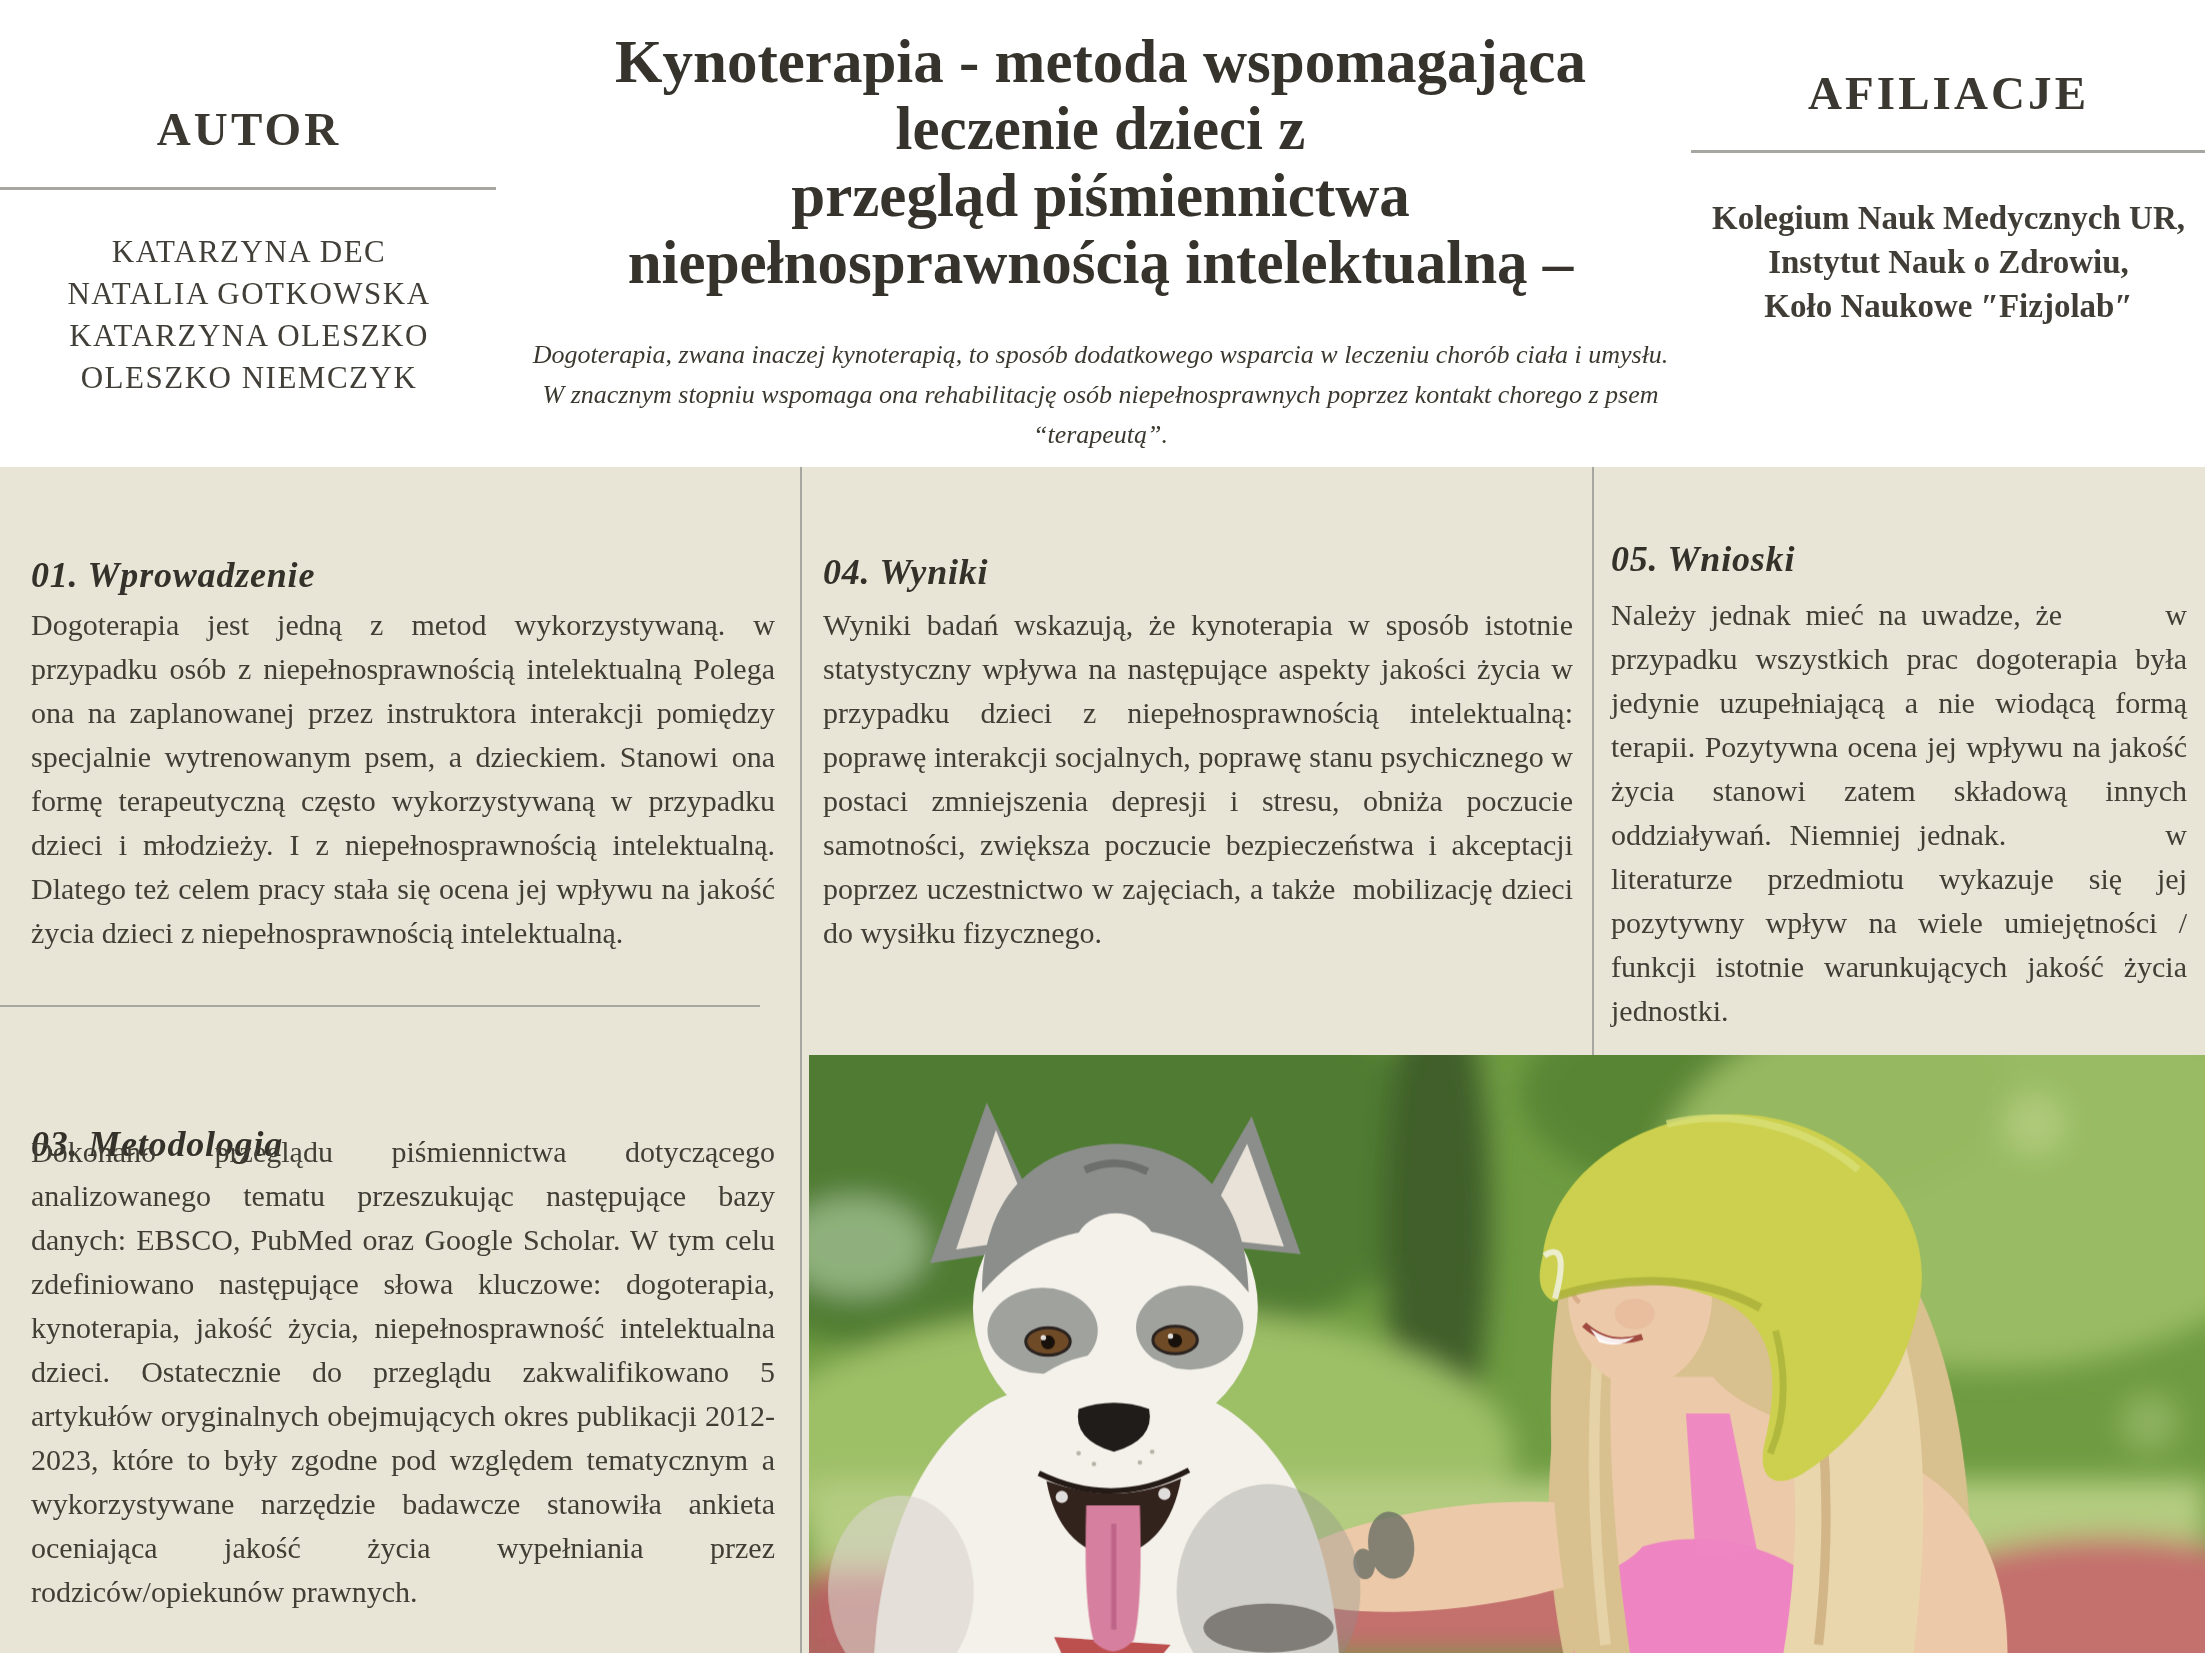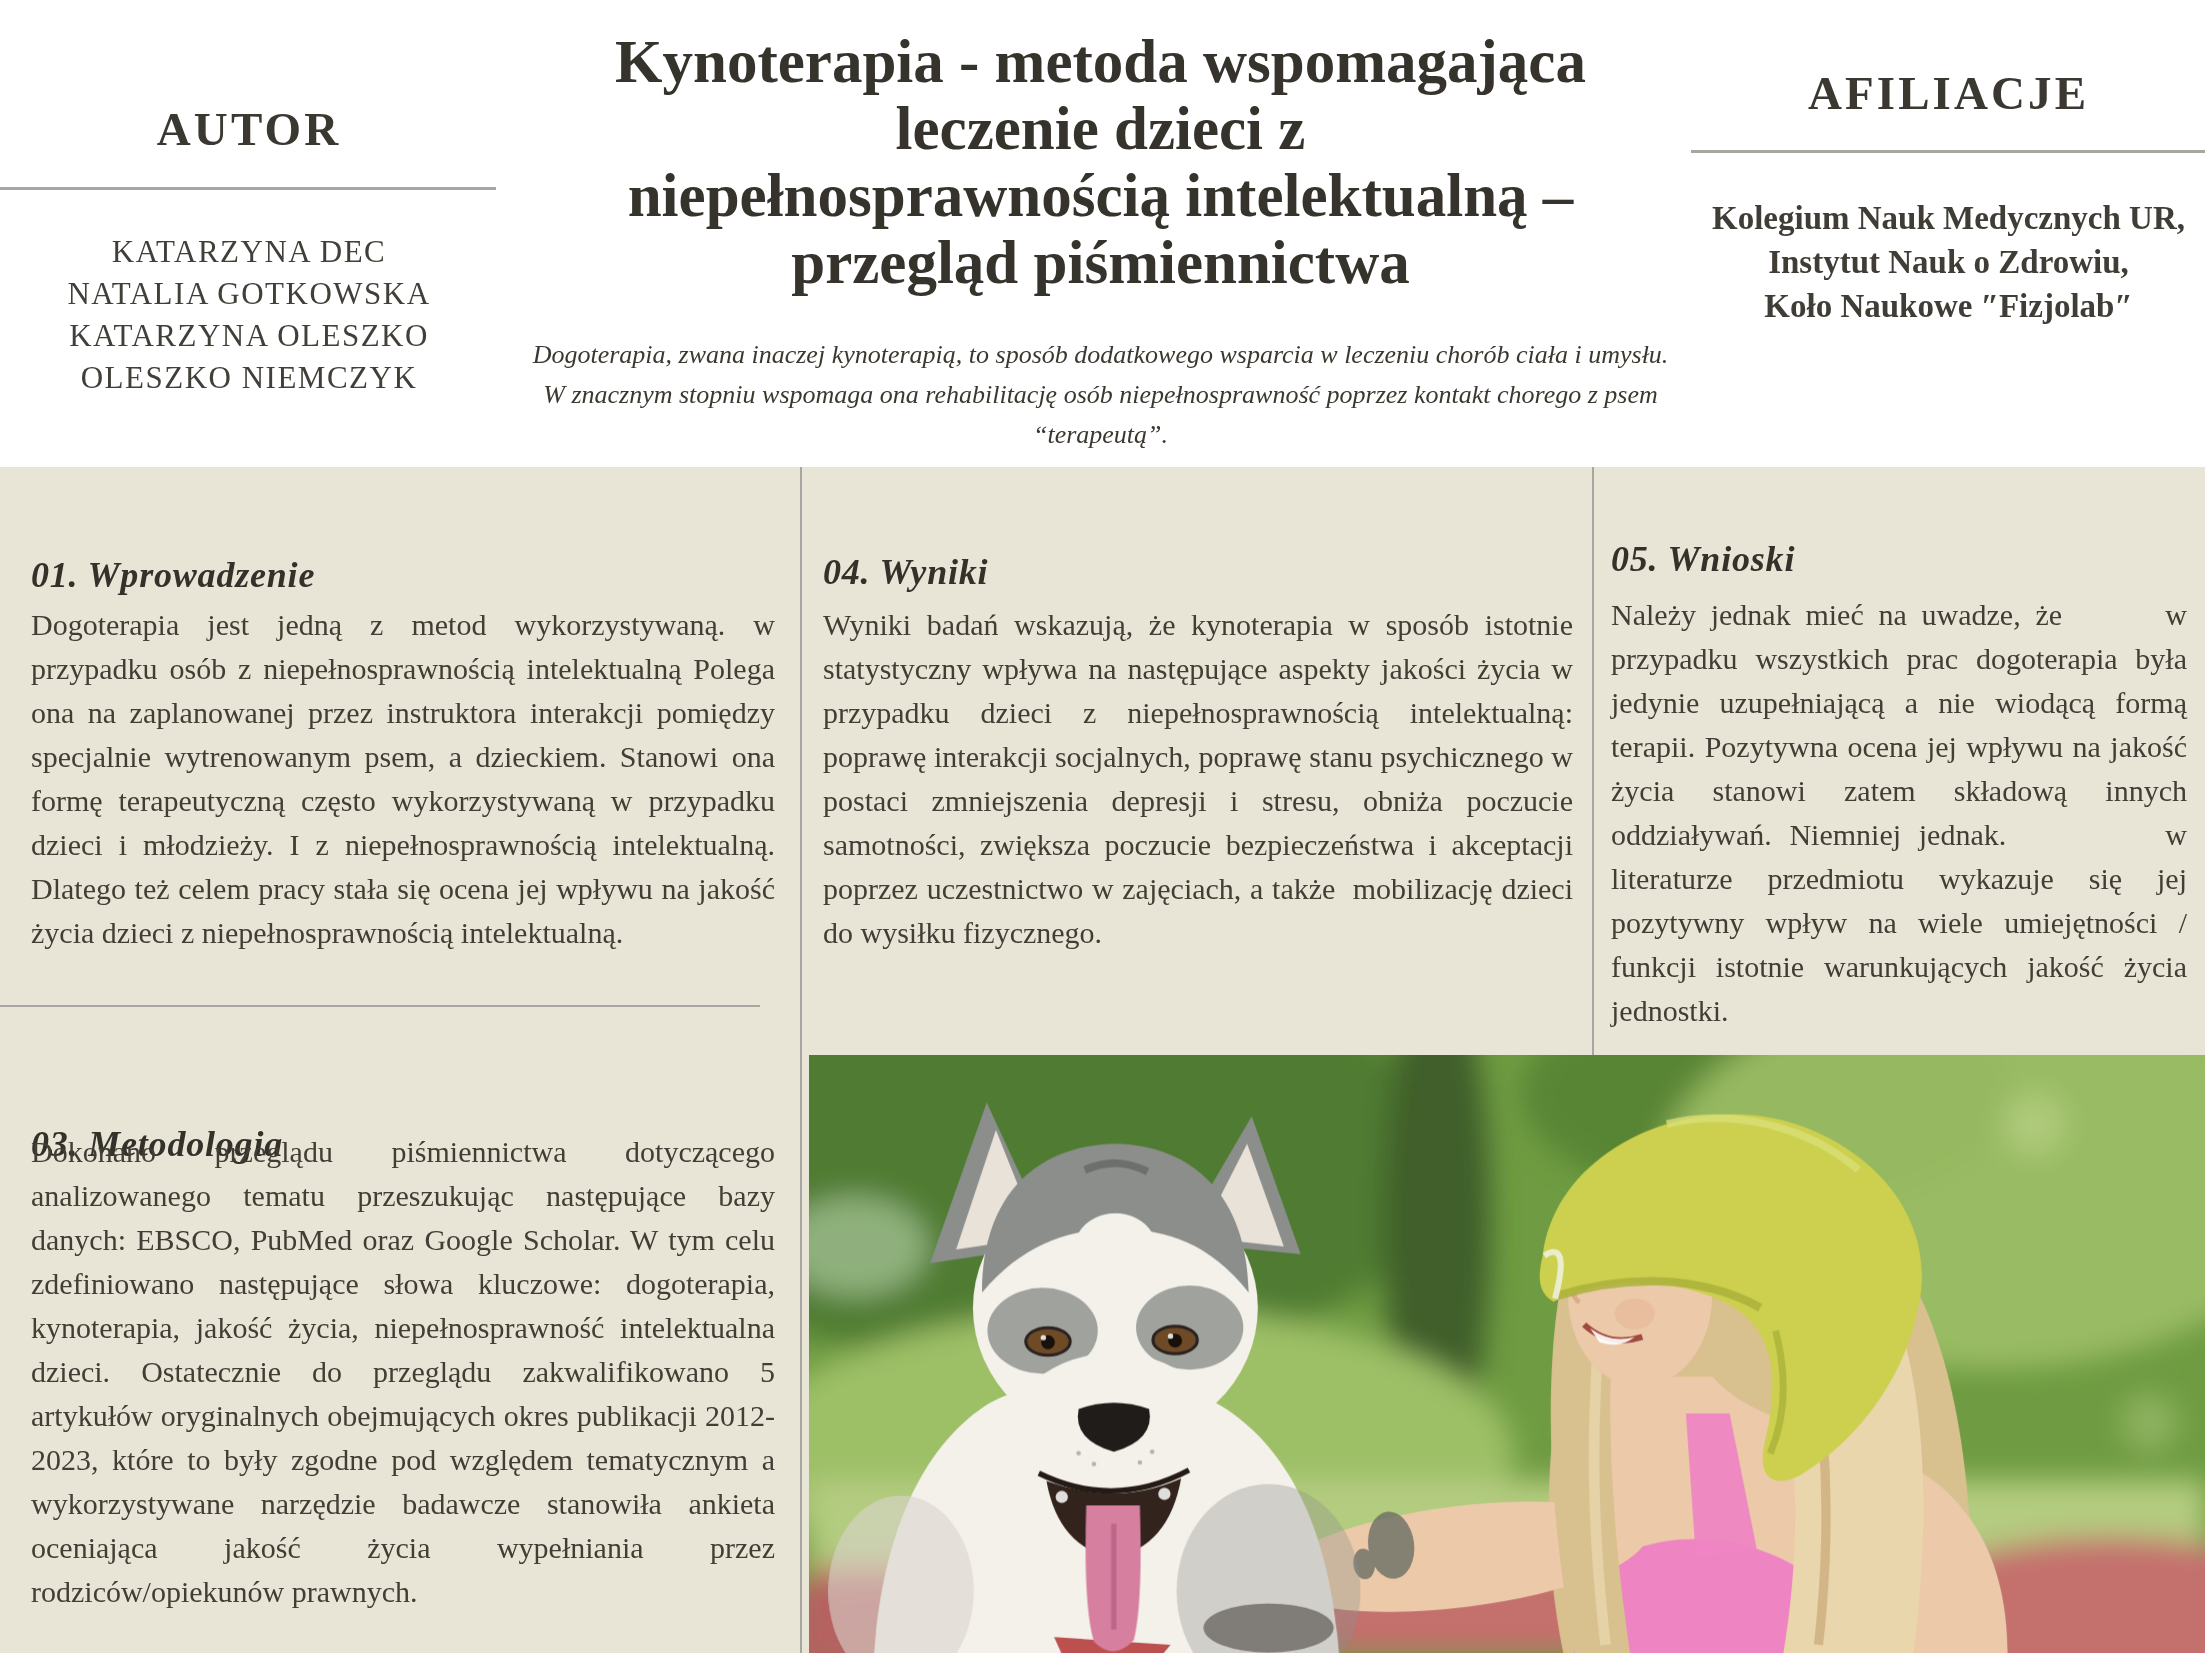--- a/index.html
+++ b/index.html
@@ -68,24 +68,24 @@
         <div class="author-name">NATALIA GOTKOWSKA</div>
         <div class="author-name">KATARZYNA OLESZKO</div>
         <div class="author-name">OLESZKO NIEMCZYK</div>
       </div>
     </div>
 
     <div class="title-block">
       <div class="main-title">
         <div>Kynoterapia - metoda wspomagająca</div>
         <div>leczenie dzieci z</div>
+        <div>przegląd piśmiennictwa</div>
         <div>niepełnosprawnością intelektualną –</div>
-        <div>przegląd piśmiennictwa</div>
       </div>
-      <div class="subtitle">Dogoterapia, zwana inaczej kynoterapią, to sposób dodatkowego wsparcia w leczeniu chorób ciała i umysłu. W znacznym stopniu wspomaga ona rehabilitację osób niepełnosprawność poprzez kontakt chorego z psem “terapeutą”.</div>
+      <div class="subtitle">Dogoterapia, zwana inaczej kynoterapią, to sposób dodatkowego wsparcia w leczeniu chorób ciała i umysłu. W znacznym stopniu wspomaga ona rehabilitację osób niepełnosprawnych poprzez kontakt chorego z psem “terapeutą”.</div>
     </div>
 
     <div class="affil-block">
       <div class="label-heading">AFILIACJE</div>
       <div class="affil-lines">
         <div class="affil-line">Kolegium Nauk Medycznych UR,</div>
         <div class="affil-line">Instytut Nauk o Zdrowiu,</div>
         <div class="affil-line">Koło Naukowe ″Fizjolab″</div>
       </div>
     </div>

